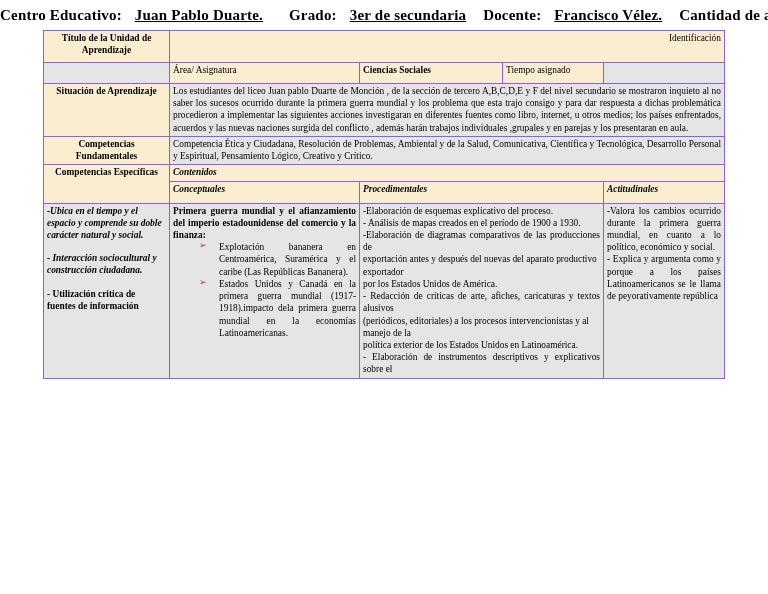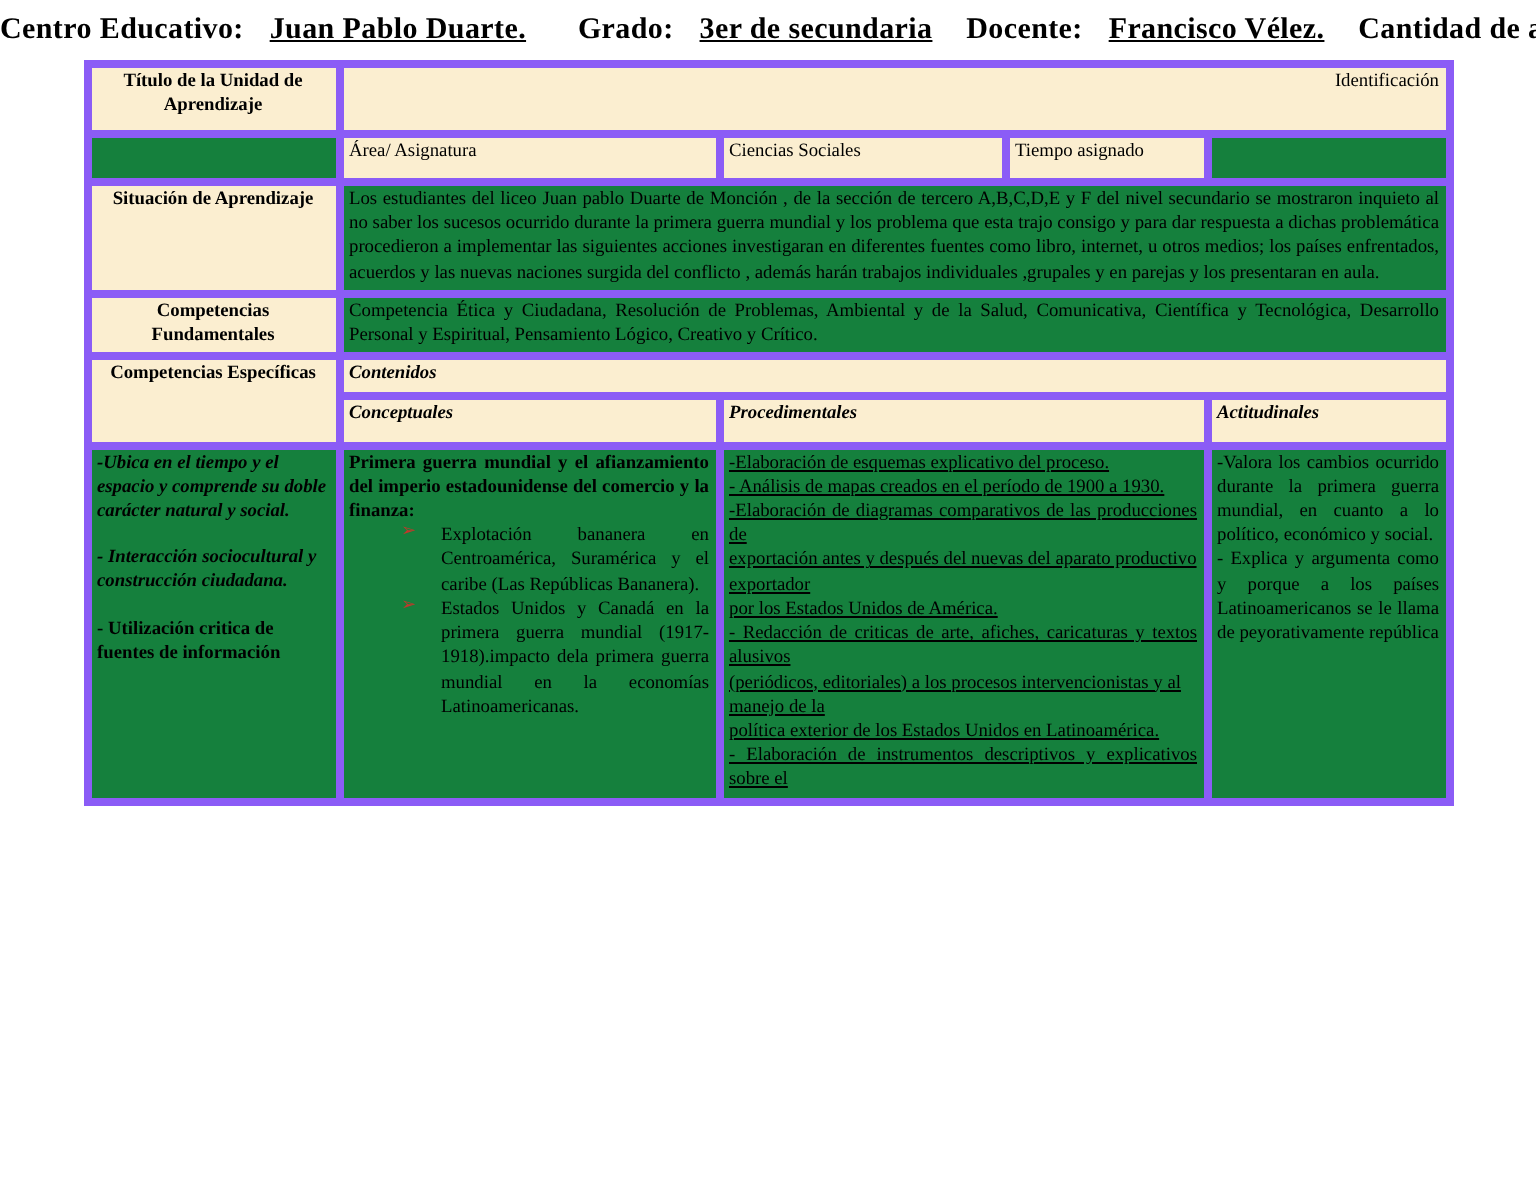--- a/index.html
+++ b/index.html
@@ -44,29 +44,29 @@
   .sp { display: inline-block; width: 9px; }
 
   
   table.plan {
     border-collapse: collapse;
     table-layout: fixed;
     width: 681px;
     margin: 0 auto;
   }
   table.plan td {
-    border: 4px solid #8b5cf6;
+    border: 1px solid #8b5cf6;
     vertical-align: top;
     padding: 1px 3px 2px 3px;
     font-size: 9.4px;
     line-height: 1.30;
   }
   .beige { background: #fbeed0; }
-  .white { background: #15803d; }
-  .b { font-weight: normal; }
+  .white { background: #e5e5e5; }
+  .b { font-weight: bold; }
 
   .cell-label {
     font-weight: bold;
     text-align: center;
     vertical-align: middle;
     font-size: 9.6px;
     line-height: 1.35;
   }
   .hdr-big {
     font-weight: bold;
@@ -132,21 +132,20 @@
     left: 0;
     top: -1px;
     color: #c0392b;
     font-size: 9px;
     font-family: "DejaVu Sans", sans-serif;
   }
   .proc {
     font-size: 9.3px;
     line-height: 1.46;
     padding: 3px 5px 3px 5px;
-    text-decoration: underline;
   }
   .proc p { margin: 0; text-align: justify; }
   .proc p.nj { text-align: left; }
   .act {
     font-size: 9.3px;
     line-height: 1.46;
     padding: 3px 4px 3px 5px;
   }
   .act p { margin: 0; text-align: justify; }
 </style>

